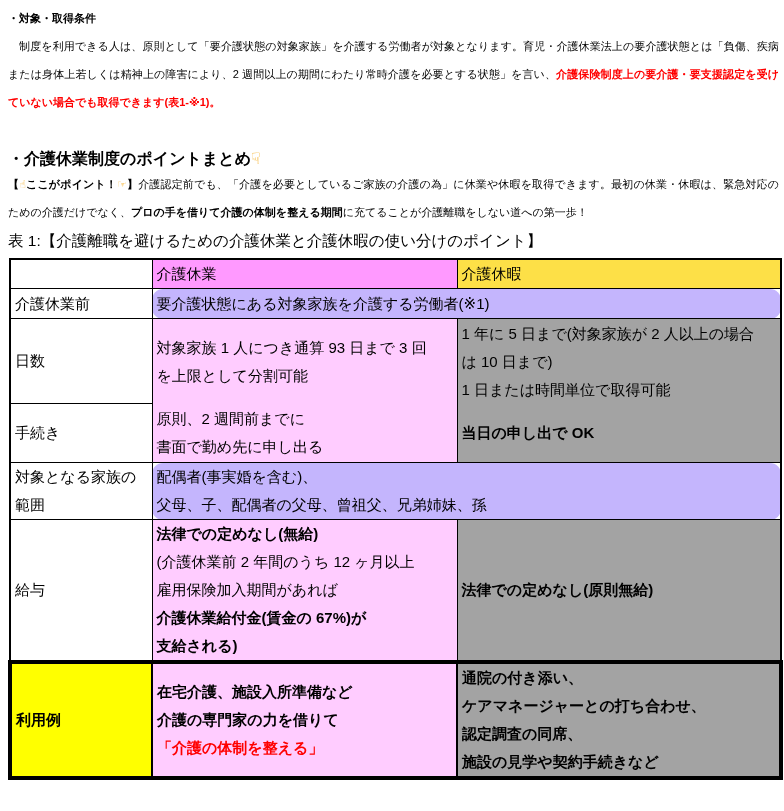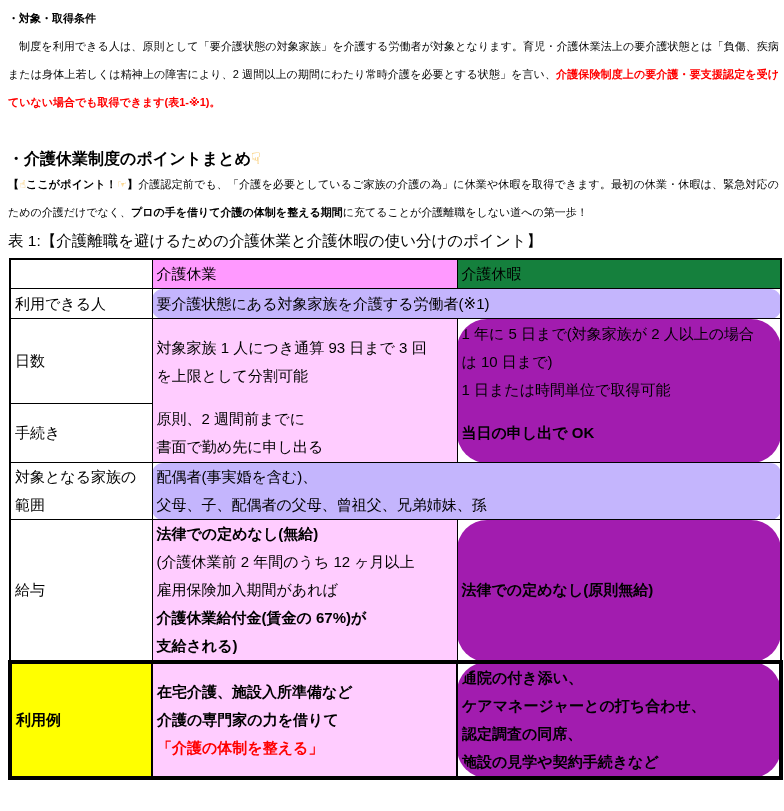--- a/index.html
+++ b/index.html
@@ -23,23 +23,23 @@
   .col-kyugyo{width:305px;}
   .col-kyuka{width:324px;}
 
   tr.r-head td{height:27px;}
   tr.r-riyou td{height:29px;}
   tr.r-kazoku td{height:55px;}
   tr.r-kyuyo td{height:138px;}
   tr.r-riyourei td{height:112px;}
 
   .pink-head{background:#ff99ff;}
-  .blue-head{background:#15803d;}
+  .blue-head{background:#fde047;}
   .pink{background:#ffccff;}
-  .blue{background:#a21caf;border-radius:30px;}
+  .blue{background:#a3a3a3;}
   .cream{background:#c4b5fd;border-radius:11px;}
   .yellow{background:#ffff00;}
 
   
   td.merged{padding:0;}
   .zone-top{height:84px;display:flex;flex-direction:column;justify-content:center;}
   .zone-bottom{height:58px;display:flex;flex-direction:column;justify-content:center;}
 
   
   tr.r-riyourei td{border-top:4px solid #000;border-bottom:4px solid #000;
@@ -70,21 +70,21 @@
     </colgroup>
 
     <tbody>
         <tr class="r-head">
       <td></td>
       <td class="pink-head">介護休業</td>
       <td class="blue-head">介護休暇</td>
     </tr>
 
     <tr class="r-riyou">
-      <td>利用できる人</td>
+      <td>介護休業前</td>
       <td class="cream" colspan="2">要介護状態にある対象家族を介護する労働者(※1)</td>
     </tr>
 
     <tr class="r-nissu">
       <td style="height:84px;margin-left:20px;">日数</td>
       <td class="pink merged" rowspan="2">
         <div class="zone-top">
           <div>対象家族 1 人につき通算 93 日まで 3 回</div>
           <div>を上限として分割可能</div>
         </div>

